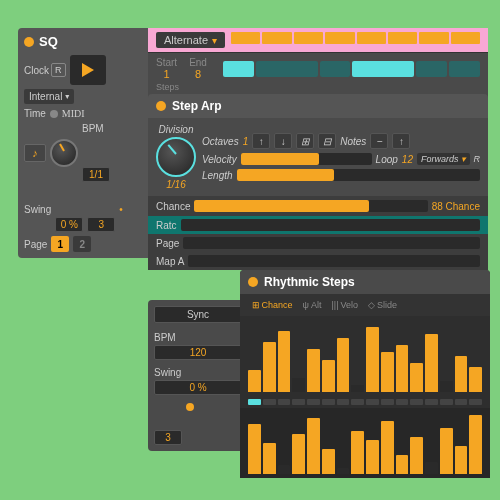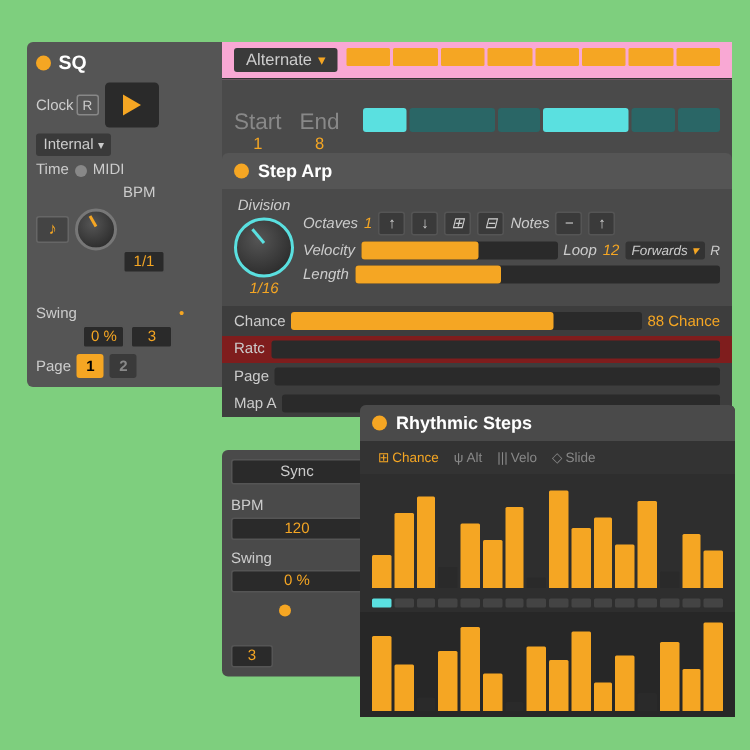--- a/index.html
+++ b/index.html
@@ -103,20 +103,21 @@
     .midi-dot {
       width: 8px;
       height: 8px;
       border-radius: 50%;
       background: #888;
     }
 
     .midi-label {
       color: #ccc;
       font-size: 10px;
+      font-family: Liberation Serif, serif;
     }
 
     .icon-btn {
       background: #444;
       border: 1px solid #666;
       border-radius: 2px;
       color: #f5a623;
       font-size: 11px;
       width: 22px;
       height: 18px;
@@ -379,22 +380,21 @@
     }
 
     .se-col {
       display: flex;
       flex-direction: column;
       align-items: center;
     }
 
     .se-label {
       color: #888;
-      font-size: 15px;
-      margin-top: 16px;
+      font-size: 10px;
     }
 
     .se-value {
       color: #f5a623;
       font-size: 11px;
     }
 
     .steps-label {
       color: #888;
       font-size: 9px;
@@ -531,20 +531,21 @@
     <div style="display:flex;gap:2px;flex:1;margin-left:4px;">
       <div style="height:16px;flex:1;border-radius:2px;background:#5ae0e0;"></div>
       <div style="height:16px;flex:2;border-radius:2px;background:#2a6666;"></div>
       <div style="height:16px;flex:1;border-radius:2px;background:#2a6666;"></div>
       <div style="height:16px;flex:2;border-radius:2px;background:#5ae0e0;"></div>
       <div style="height:16px;flex:1;border-radius:2px;background:#2a6666;"></div>
       <div style="height:16px;flex:1;border-radius:2px;background:#2a6666;"></div>
     </div>
   </div>
 
+  <div class="steps-label">Steps</div>
 
   <div class="step-arp-header">
     <div class="step-arp-dot"></div>
     <span class="step-arp-title">Step Arp</span>
   </div>
 
   <div style="display:flex;gap:6px;padding:6px 8px;align-items:center;background:#4a4a4a;font-style:italic;">
     <div class="division-knob-area">
       <span class="arp-label">Division</span>
       <div class="division-knob">
@@ -588,21 +589,21 @@
   </div>
 
   <div style="display:flex;align-items:center;gap:4px;padding:4px 8px;background:#3d3d3d;">
     <span class="arp-label">Chance</span>
     <div style="flex:1;height:12px;background:#2a2a2a;border-radius:2px;position:relative;">
       <div style="height:100%;width:75%;background:#f5a623;border-radius:2px;"></div>
     </div>
     <span style="color:#f5a623;font-size:10px;">88 Chance</span>
   </div>
 
-  <div style="display:flex;align-items:flex-start;gap:4px;padding:3px 8px;background:#7f1d1d;">
+  <div style="display:flex;align-items:center;gap:4px;padding:3px 8px;background:#0f766e;">
     <span class="arp-label">Ratc</span>
     <div style="flex:1;height:12px;background:#2a2a2a;border-radius:2px;"></div>
   </div>
 
   <div style="display:flex;align-items:center;gap:4px;padding:3px 8px;background:#3d3d3d;">
     <span class="arp-label">Page</span>
     <div style="flex:1;height:12px;background:#2a2a2a;border-radius:2px;"></div>
   </div>
 
   <div style="display:flex;align-items:center;gap:4px;padding:3px 8px;background:#3d3d3d;">

